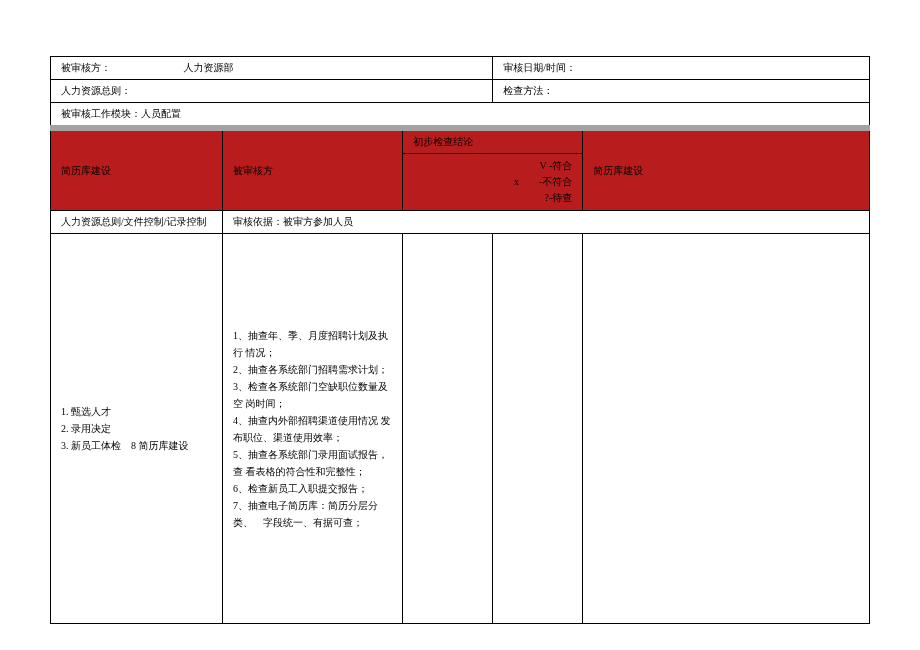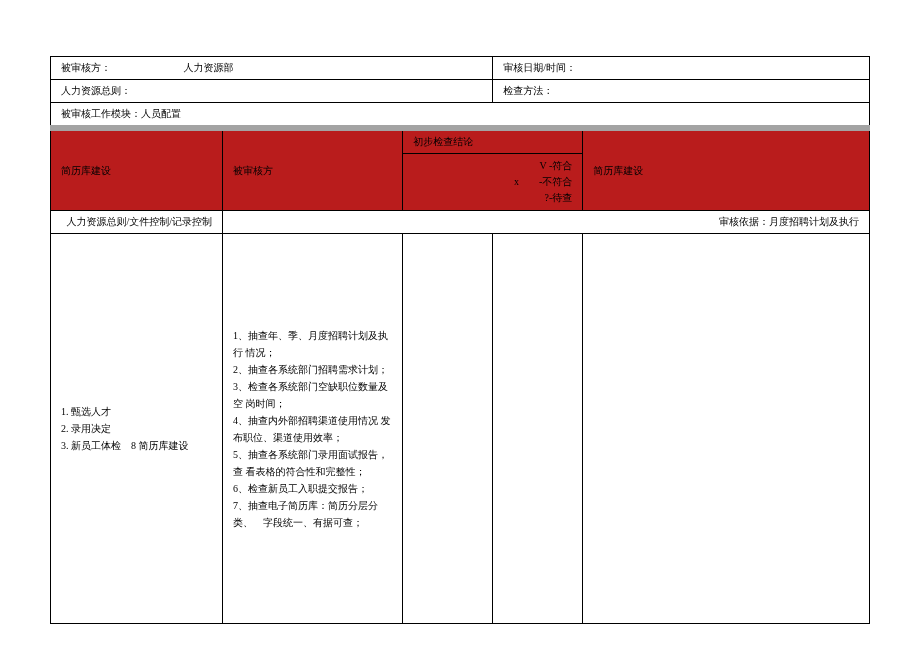--- a/index.html
+++ b/index.html
@@ -42,21 +42,21 @@
       text-align: center;
     }
     .conclusion-legend {
       line-height: 1.6;
       padding: 4px 8px;
     }
     .conclusion-legend div {
       white-space: nowrap;
     }
     .basis-row td {
-      text-align: right;
+      text-align: left;
       height: 14px;
     }
     .content-cell {
       vertical-align: top;
       padding: 6px 8px;
       line-height: 1.7;
     }
     .content-row td {
       height: 390px;
     }
@@ -118,21 +118,21 @@
   <tr>
     <td colspan="2" class="col-header conclusion-legend" style="text-align:right">
       <div>V -符合</div>
       <div>x　　-不符合</div>
       <div>?-待查</div>
     </td>
   </tr>
 
   <tr class="basis-row">
     <td>人力资源总则/文件控制/记录控制</td>
-    <td colspan="4" class="center-text">审核依据：月度招聘计划及执行</td>
+    <td colspan="4" class="center-text">审核依据：被审方参加人员</td>
   </tr>
 
   <tr class="content-row">
     <td class="content-cell" style="white-space:pre-line">1. 甄选人才
 2. 录用决定
 3. 新员工体检　8 简历库建设</td>
     <td class="content-cell" style="white-space:pre-line">1、抽查年、季、月度招聘计划及执行 情况；
 2、抽查各系统部门招聘需求计划；
 3、检查各系统部门空缺职位数量及空 岗时间；
 4、抽查内外部招聘渠道使用情况 发　布职位、渠道使用效率；

